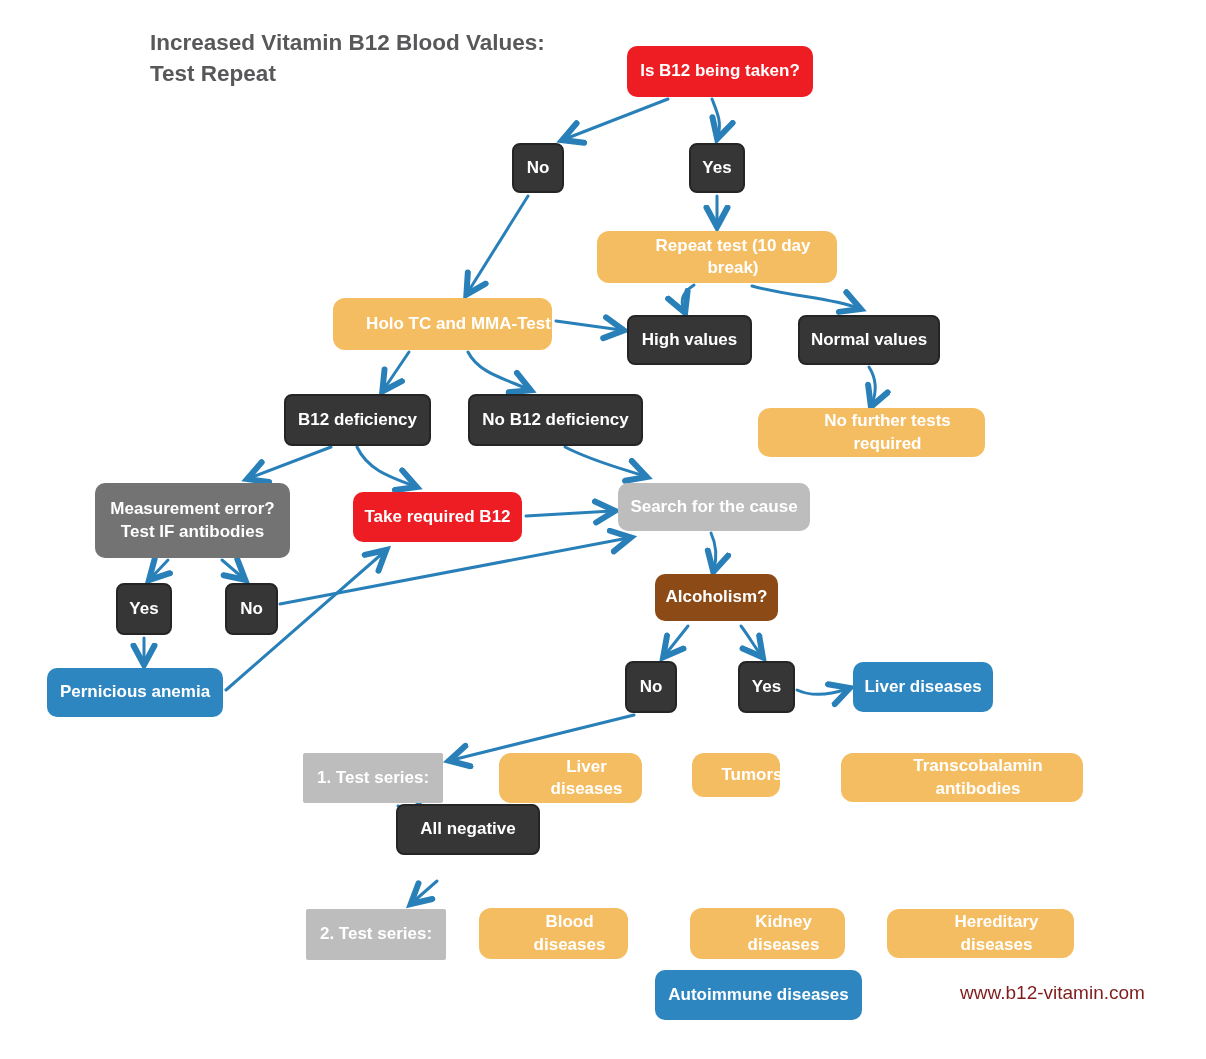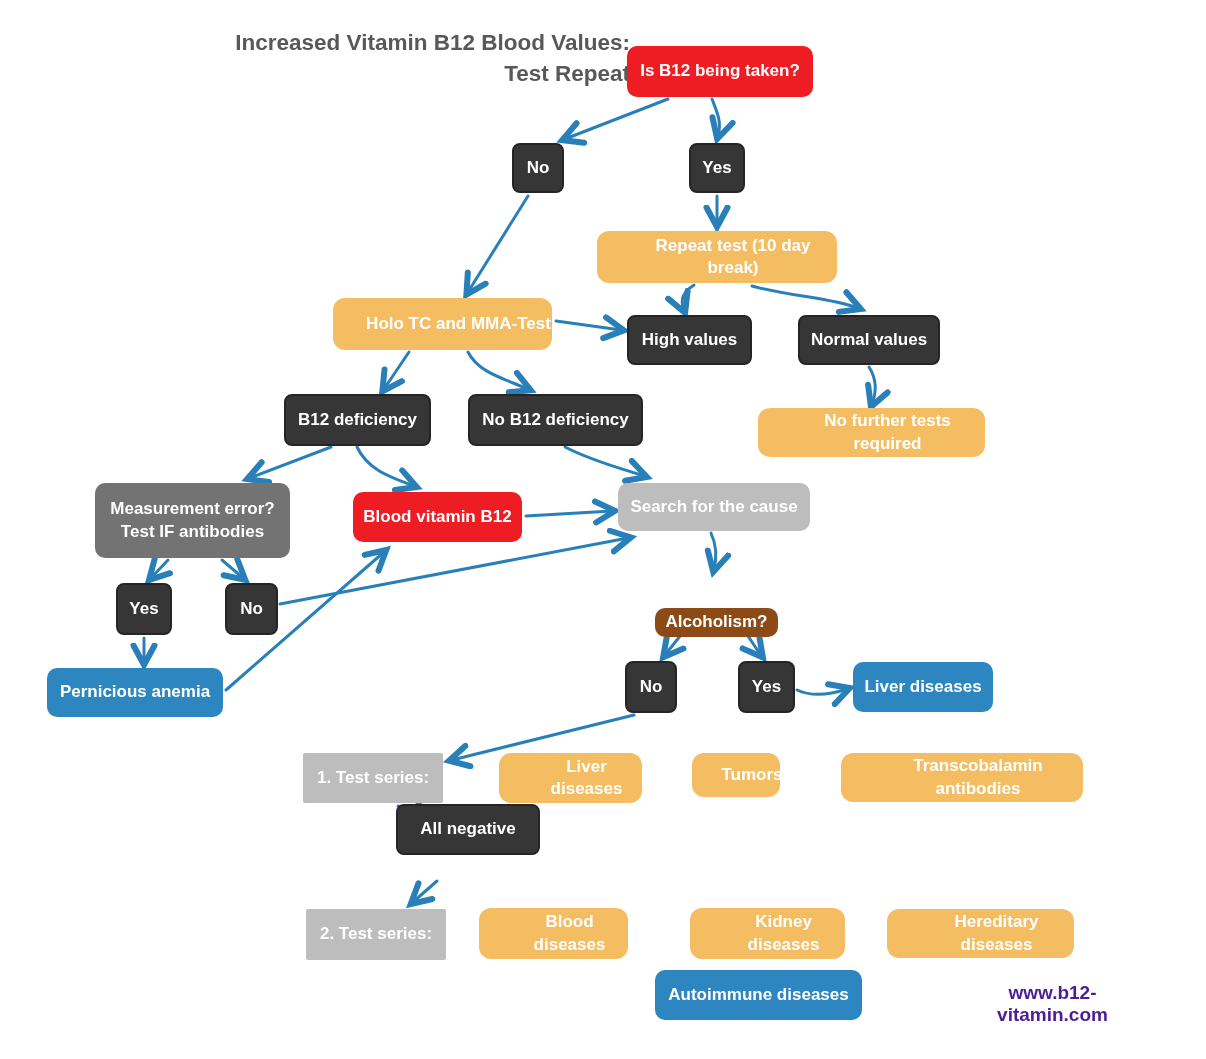--- a/index.html
+++ b/index.html
@@ -15,26 +15,26 @@
   }
   .red{background:#ee1d24;border-radius:10px;}
   .orange{background:#f5bd62;border-radius:12px;padding-left:32px;}
   .dark{background:#363636;border:2px solid #252525;border-radius:8px;}
   .gray{background:#bdbdbd;border-radius:10px;}
   .graysq{background:#bdbdbd;border-radius:2px;}
   .blue{background:#2e86c1;border-radius:10px;}
   .brown{background:#8c4a16;border-radius:10px;}
   .salmon{background:#737373;border-radius:10px;}
   #title{
-    position:absolute;left:150px;top:27px;width:480px;text-align:right;
+    position:absolute;left:150px;top:27px;width:480px;text-align:left;
     color:#58585a;font-size:22.5px;font-weight:700;line-height:1.38;
   }
   #footer-url{
     position:absolute;left:955px;top:982px;width:195px;text-align:center;
-    color:#4c1d95;font-size:19px;font-weight:700;
+    color:#7f1d1d;font-size:19px;font-weight:400;
   }
 </style>
 </head>
 <body>
 
 <div id="canvas">
 
   <svg id="edges" viewBox="0 0 1206 1059" xmlns="http://www.w3.org/2000/svg">
     <defs>
       <marker id="ah" markerWidth="10" markerHeight="10" refX="6.5" refY="4.5" orient="auto">
@@ -96,31 +96,31 @@
 
   <div class="node dark" style="left:468px;top:394px;width:175px;height:52px">No B12 deficiency</div>
 
   <div class="node salmon" style="left:95px;top:483px;width:195px;height:75px">
     <div>
       <div>Measurement error?</div>
       <div>Test IF antibodies</div>
     </div>
   </div>
 
-  <div class="node red" style="left:353px;top:492px;width:169px;height:50px">Blood vitamin B12</div>
+  <div class="node red" style="left:353px;top:492px;width:169px;height:50px">Take required B12</div>
 
   <div class="node gray" style="left:618px;top:483px;width:192px;height:48px">Search for the cause</div>
 
   <div class="node dark" style="left:116px;top:583px;width:56px;height:52px">Yes</div>
 
   <div class="node dark" style="left:225px;top:583px;width:53px;height:52px">No</div>
 
   <div class="node blue" style="left:47px;top:668px;width:176px;height:49px">Pernicious anemia</div>
 
-  <div class="node brown" style="left:655px;top:608px;width:123px;height:29px">Alcoholism?</div>
+  <div class="node brown" style="left:655px;top:574px;width:123px;height:47px">Alcoholism?</div>
 
   <div class="node dark" style="left:625px;top:661px;width:52px;height:52px">No</div>
 
   <div class="node dark" style="left:738px;top:661px;width:57px;height:52px">Yes</div>
 
   <div class="node blue" style="left:853px;top:662px;width:140px;height:50px">Liver diseases</div>
 
   <div class="node graysq" style="left:303px;top:753px;width:140px;height:50px">1. Test series:</div>
 
   <div class="node orange" style="left:499px;top:753px;width:143px;height:50px">Liver diseases</div>

